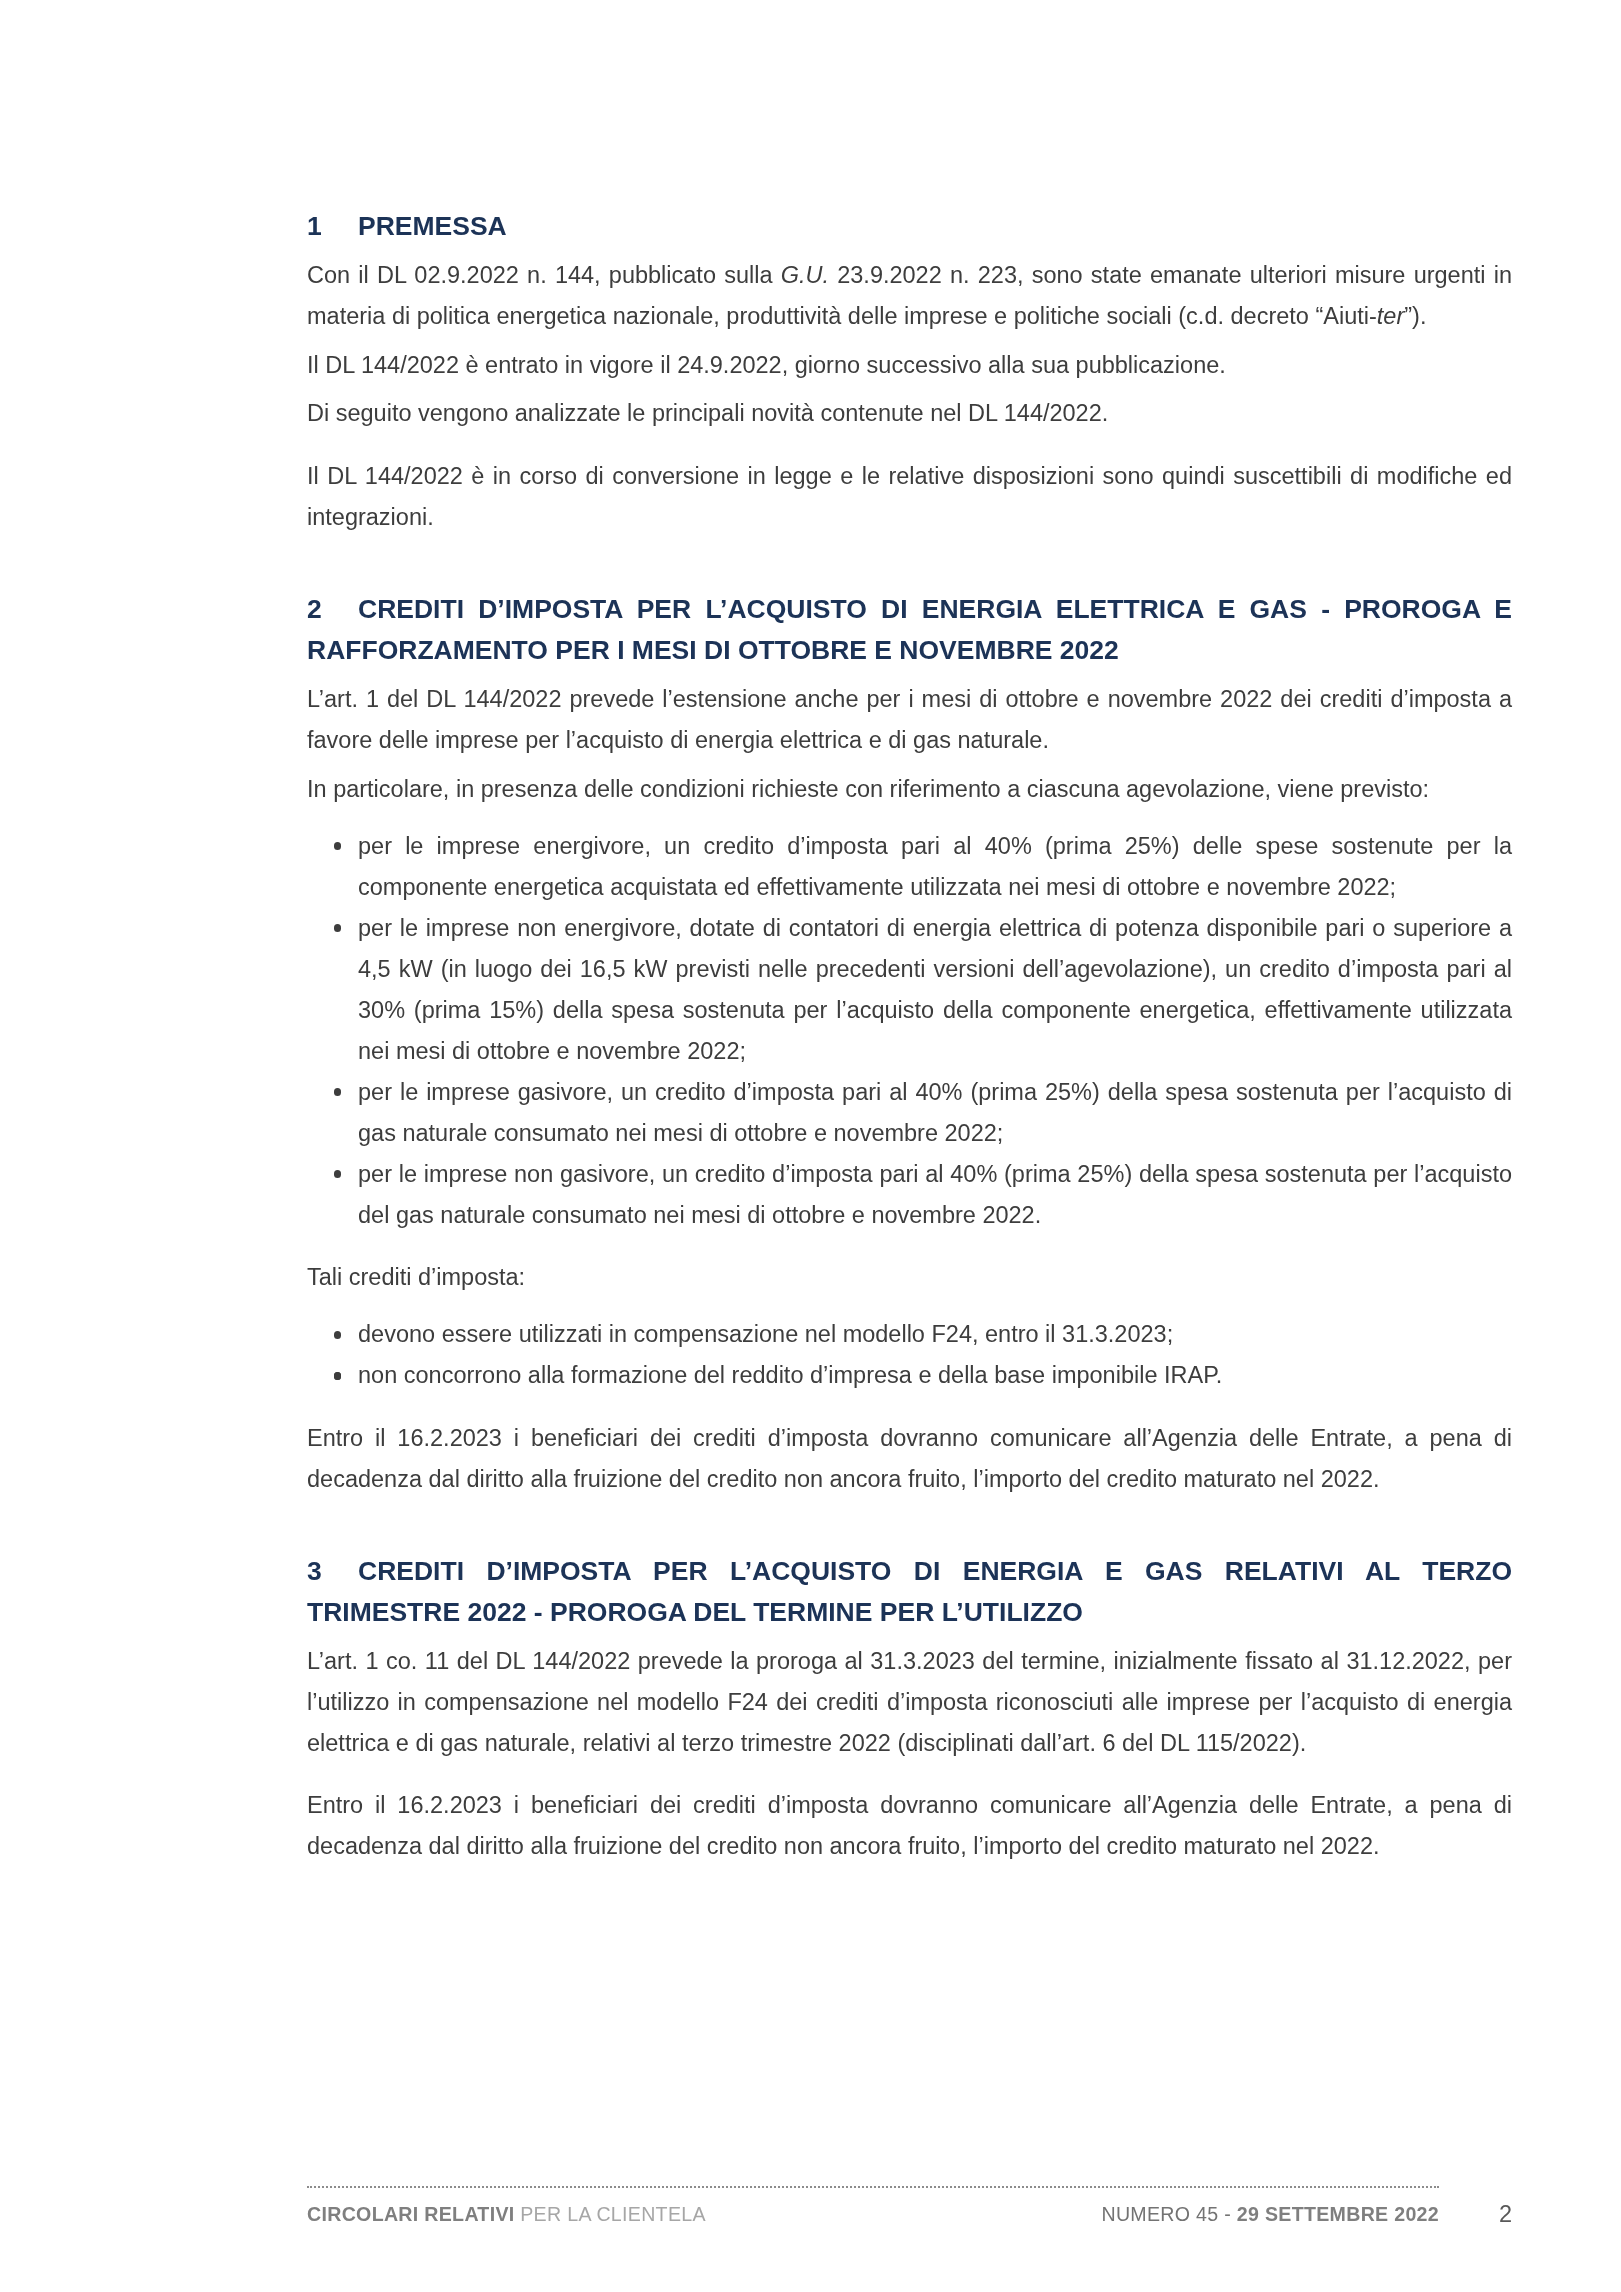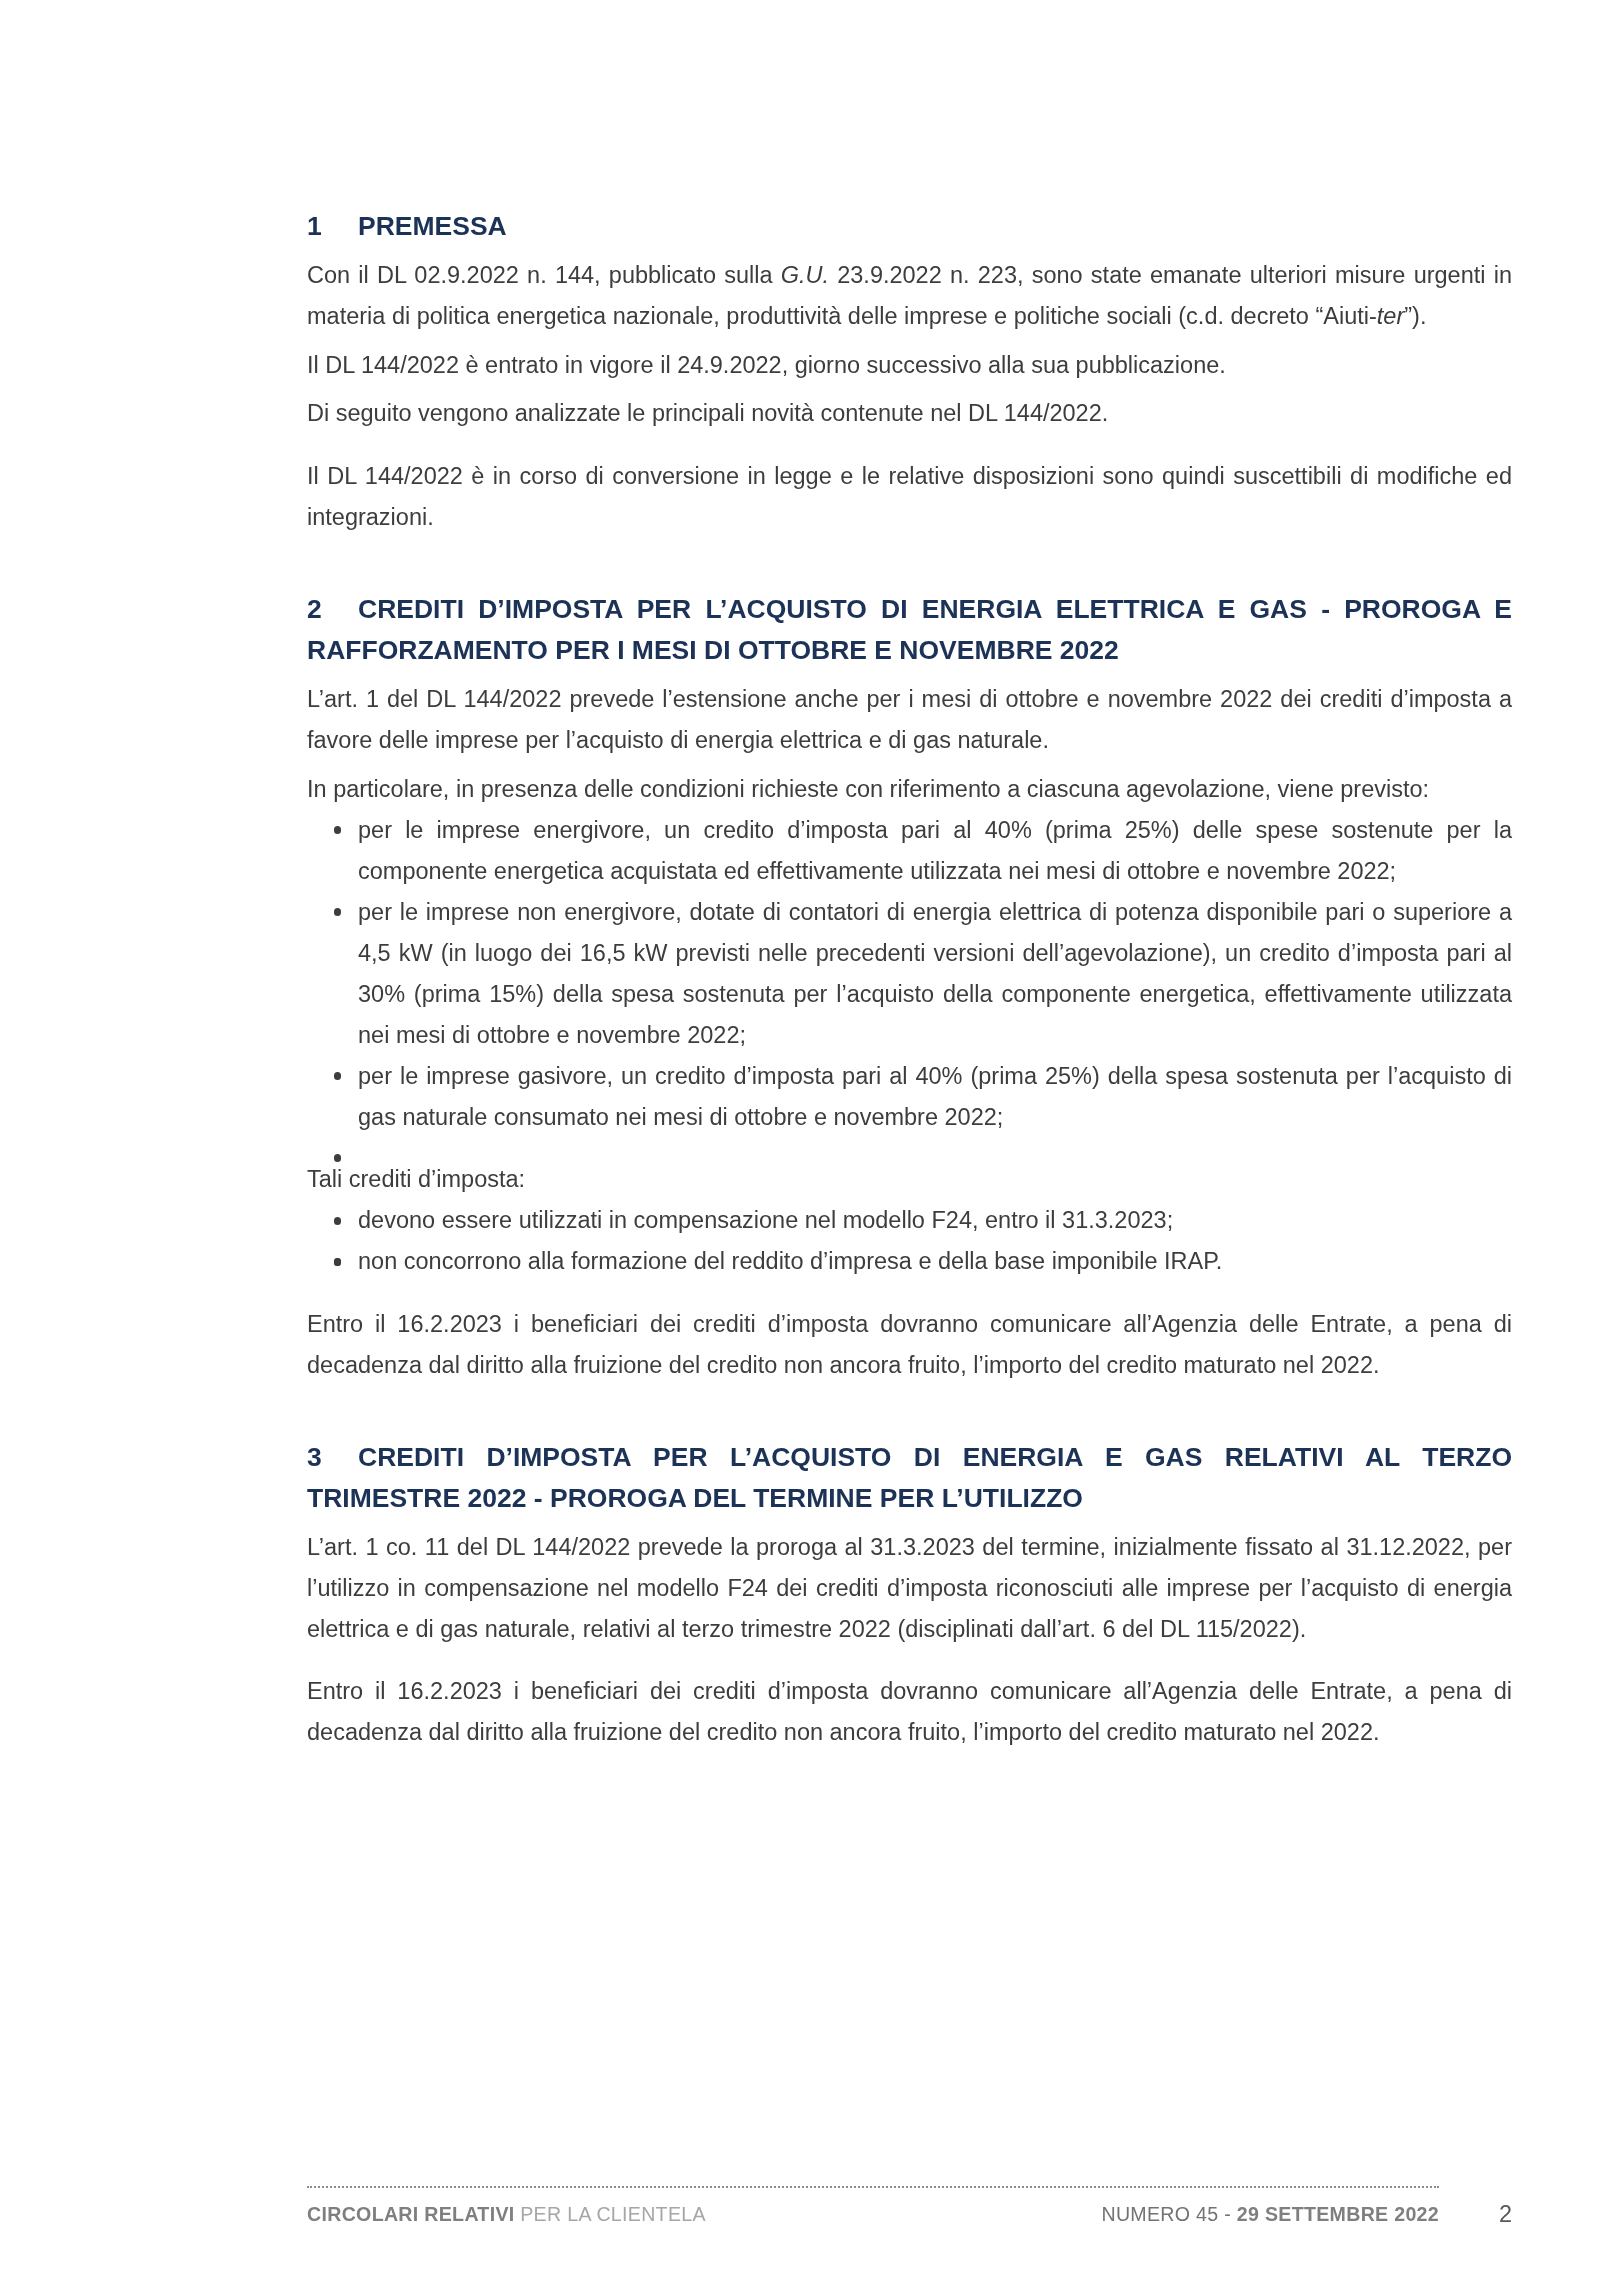--- a/index.html
+++ b/index.html
@@ -6,21 +6,21 @@
   * { margin:0; padding:0; box-sizing:border-box; }
   html,body { background:#ffffff; }
   body { font-family:"Liberation Sans", sans-serif; }
   .page { position:relative; width:1443px; height:2293px; background:#ffffff; overflow:hidden; margin:0 auto; }
   .content { position:absolute; left:218px; top:206px; width:1205px; color:#3d3d3d; font-size:23.5px; line-height:41px; text-align:justify; }
   .heading { color:#1c3357; font-size:26.5px; line-height:41px; font-weight:bold; text-align:justify; margin-top:51px; }
   .content > section:first-child .heading { margin-top:0; }
   .sec-num { display:inline-block; min-width:51px; }
   .para { margin-top:7.8px; }
   .spaced { margin-top:21.6px; }
-  .bullets { margin-top:0; }
+  .bullets { margin-top:16px; }
   .bullet-item { position:relative; padding-left:51px; }
   .bullet-marker { position:absolute; left:26.5px; top:16.7px; width:7.8px; height:7.8px; border-radius:50%; background:#3d3d3d; }
   em { font-style:italic; }
   .footer { position:absolute; left:218px; top:2186px; width:1205px; display:flex; align-items:flex-end; }
   .footer-main { flex:1; }
   .footer-dots { border-top:2px dotted #8c8c8c; height:0; }
   .footer-row { display:flex; justify-content:space-between; padding-top:13.7px; font-size:19.6px; line-height:25.5px; letter-spacing:0.3px; }
   .f-bold { font-weight:bold; color:#7f7f7f; }
   .f-light { color:#a6a6a6; }
   .f-reg  { color:#737373; }
@@ -40,21 +40,21 @@
         <p class="para spaced"><span>Il DL 144/2022 è in corso di conversione in legge e le relative disposizioni sono quindi suscettibili di modifiche ed integrazioni.</span></p>
       </section>
       <section>
         <h2 class="heading"><span class="sec-num">2</span><span>CREDITI D’IMPOSTA PER L’ACQUISTO DI ENERGIA ELETTRICA E GAS - PROROGA E RAFFORZAMENTO PER I MESI DI OTTOBRE E NOVEMBRE 2022</span></h2>
         <p class="para"><span>L’art. 1 del DL 144/2022 prevede l’estensione anche per i mesi di ottobre e novembre 2022 dei crediti d’imposta a favore delle imprese per l’acquisto di energia elettrica e di gas naturale.</span></p>
         <p class="para"><span>In particolare, in presenza delle condizioni richieste con riferimento a ciascuna agevolazione, viene previsto:</span></p>
         <div class="bullets">
           <div class="bullet-item"><span class="bullet-marker"></span><span class="bullet-text"><span>per le imprese energivore, un credito d’imposta pari al 40% (prima 25%) delle spese sostenute per la componente energetica acquistata ed effettivamente utilizzata nei mesi di ottobre e novembre 2022;</span></span></div>
           <div class="bullet-item"><span class="bullet-marker"></span><span class="bullet-text"><span>per le imprese non energivore, dotate di contatori di energia elettrica di potenza disponibile pari o superiore a 4,5 kW (in luogo dei 16,5 kW previsti nelle precedenti versioni dell’agevolazione), un credito d’imposta pari al 30% (prima 15%) della spesa sostenuta per l’acquisto della componente energetica, effettivamente utilizzata nei mesi di ottobre e novembre 2022;</span></span></div>
           <div class="bullet-item"><span class="bullet-marker"></span><span class="bullet-text"><span>per le imprese gasivore, un credito d’imposta pari al 40% (prima 25%) della spesa sostenuta per l’acquisto di gas naturale consumato nei mesi di ottobre e novembre 2022;</span></span></div>
-          <div class="bullet-item"><span class="bullet-marker"></span></div>
+          <div class="bullet-item"><span class="bullet-marker"></span><span class="bullet-text"><span>per le imprese non gasivore, un credito d’imposta pari al 40% (prima 25%) della spesa sostenuta per l’acquisto del gas naturale consumato nei mesi di ottobre e novembre 2022.</span></span></div>
         </div>
         <p class="para spaced"><span>Tali crediti d’imposta:</span></p>
         <div class="bullets">
           <div class="bullet-item"><span class="bullet-marker"></span><span class="bullet-text"><span>devono essere utilizzati in compensazione nel modello F24, entro il 31.3.2023;</span></span></div>
           <div class="bullet-item"><span class="bullet-marker"></span></div>
           <div class="bullet-item"><span class="bullet-marker"></span><span class="bullet-text"><span>non concorrono alla formazione del reddito d’impresa e della base imponibile IRAP.</span></span></div>
         </div>
         <p class="para spaced"><span>Entro il 16.2.2023 i beneficiari dei crediti d’imposta dovranno comunicare all’Agenzia delle Entrate, a pena di decadenza dal diritto alla fruizione del credito non ancora fruito, l’importo del credito maturato nel 2022.</span></p>
       </section>
       <section>

